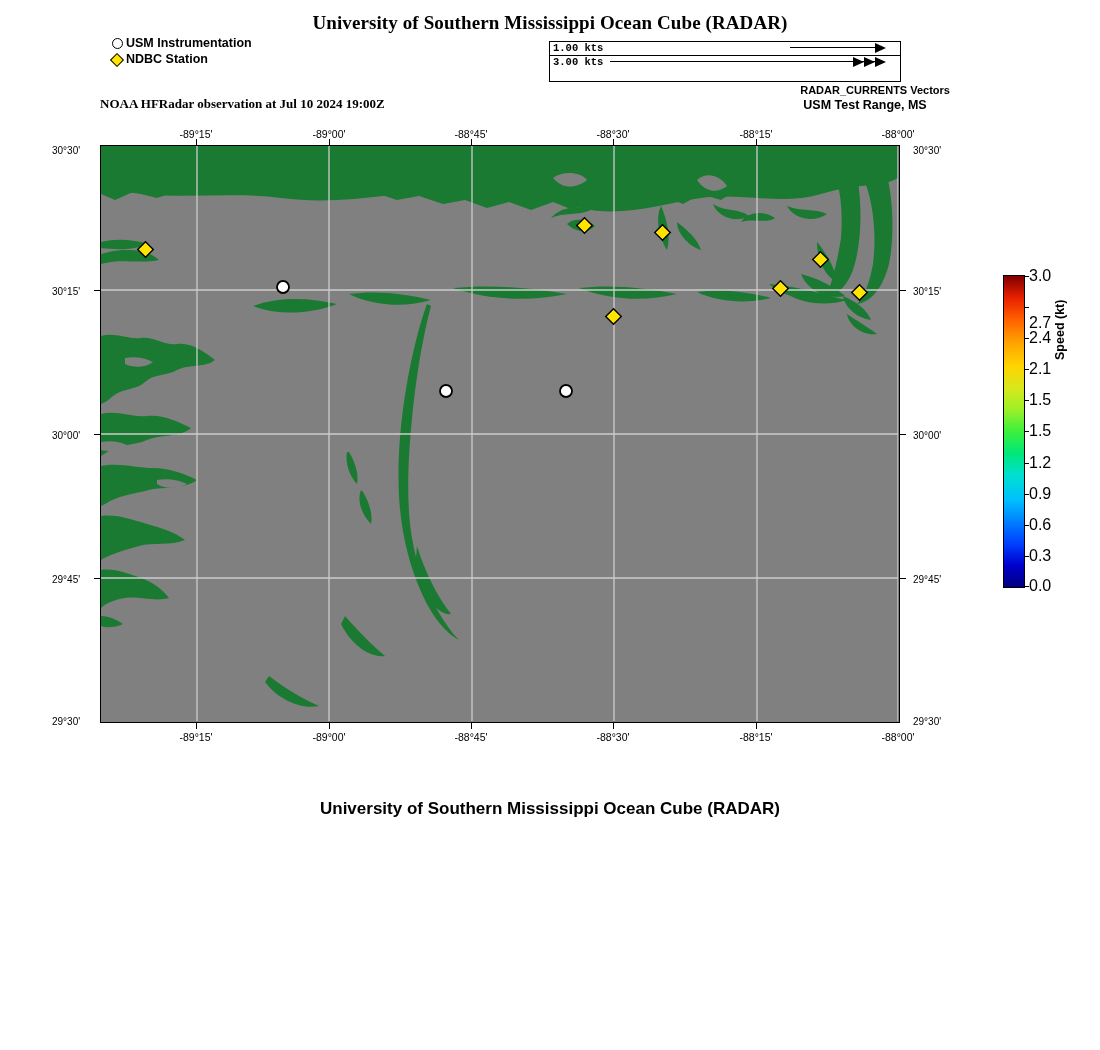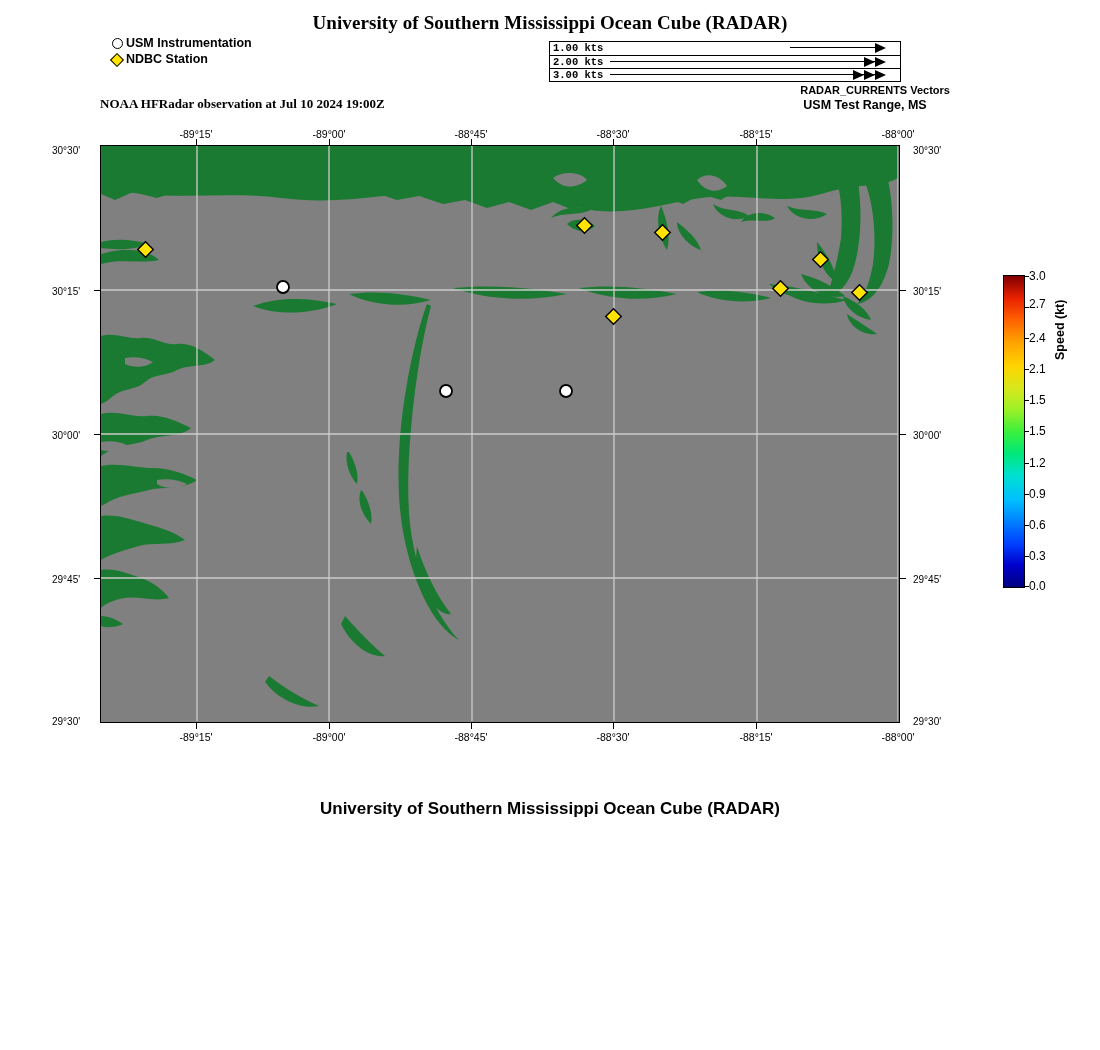--- a/index.html
+++ b/index.html
@@ -166,21 +166,21 @@
       #d8e81c 64%,
       #ffd400 71%,
       #ffa000 79%,
       #ff6000 86%,
       #e82000 93%,
       #800000 100%);
   }
   .cb-tick {
     position: absolute;
     left: 26px;
-    font-size: 12px;
+    font-size: 16px;
     font-family: "Liberation Sans", sans-serif;
     transform: translateY(-50%);
     white-space: nowrap;
   }
   .cb-tick-mark {
     position: absolute;
     left: 22px;
     width: 4px; height: 1px;
     background: #000;
   }
@@ -213,26 +213,20 @@
       </span>
     <span class="txt">NDBC Station</span>
   </div>
 </div>
 
 <div id="vector-key" class="abs">
   <div class="vk-row">
     <span class="vk-label">1.00 kts</span>
     <span class="vk-arrow" style="left:240px; width:85px;"></span>
     <span class="vk-head" style="left:325px;"></span>
-  </div>
-  <div class="vk-row">
-    <span class="vk-label">2.00 kts</span>
-    <span class="vk-arrow" style="left:60px; width:265px;"></span>
-    <span class="vk-head" style="left:325px;"></span>
-    <span class="vk-head" style="left:314px;"></span>
   </div>
   <div class="vk-row">
     <span class="vk-label">3.00 kts</span>
     <span class="vk-arrow" style="left:60px; width:265px;"></span>
     <span class="vk-head" style="left:325px;"></span>
     <span class="vk-head" style="left:314px;"></span>
     <span class="vk-head" style="left:303px;"></span>
   </div>
 </div>
 <div id="vector-key-caption" class="abs">RADAR_CURRENTS Vectors</div>
@@ -396,21 +390,21 @@
   <div class="cb-tick-mark" style="top:63px;"></div>
   <div class="cb-tick-mark" style="top:94px;"></div>
   <div class="cb-tick-mark" style="top:125px;"></div>
   <div class="cb-tick-mark" style="top:156px;"></div>
   <div class="cb-tick-mark" style="top:188px;"></div>
   <div class="cb-tick-mark" style="top:219px;"></div>
   <div class="cb-tick-mark" style="top:250px;"></div>
   <div class="cb-tick-mark" style="top:281px;"></div>
   <div class="cb-tick-mark" style="top:311px;"></div>
   <div class="cb-tick" style="top:1px;">3.0</div>
-  <div class="cb-tick" style="top:29px;">2.7</div>
+  <div class="cb-tick" style="top:48px;">2.7</div>
   <div class="cb-tick" style="top:63px;">2.4</div>
   <div class="cb-tick" style="top:94px;">2.1</div>
   <div class="cb-tick" style="top:125px;">1.5</div>
   <div class="cb-tick" style="top:156px;">1.5</div>
   <div class="cb-tick" style="top:188px;">1.2</div>
   <div class="cb-tick" style="top:219px;">0.9</div>
   <div class="cb-tick" style="top:250px;">0.6</div>
   <div class="cb-tick" style="top:281px;">0.3</div>
   <div class="cb-tick" style="top:311px;">0.0</div>
 </div>

